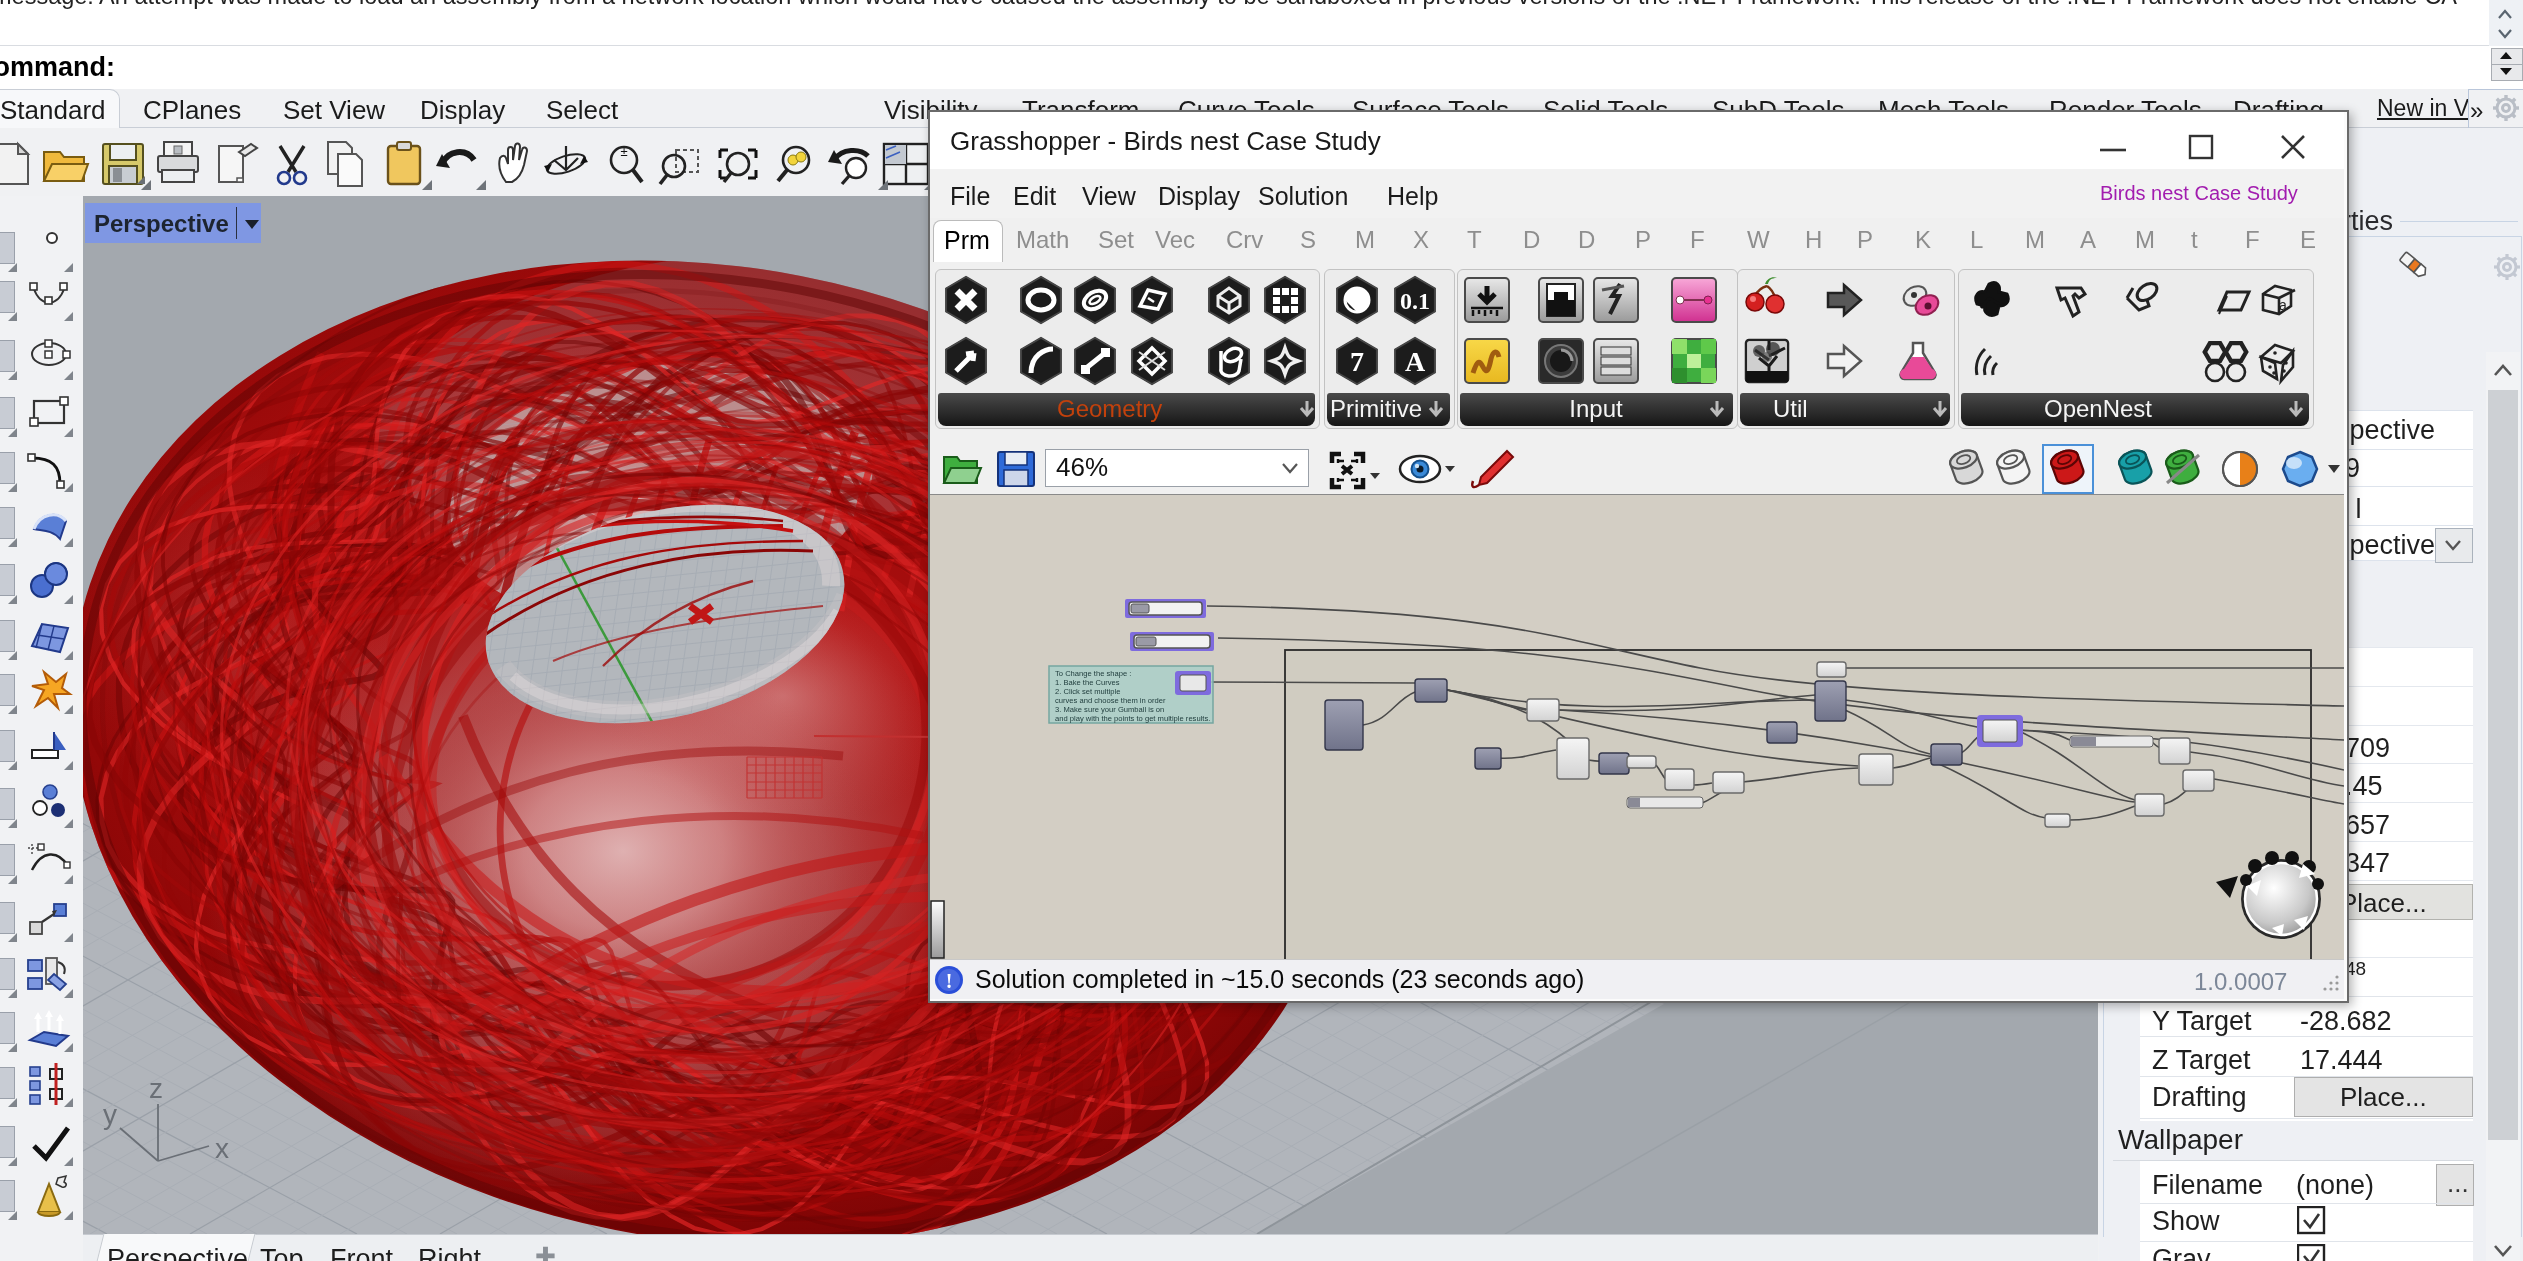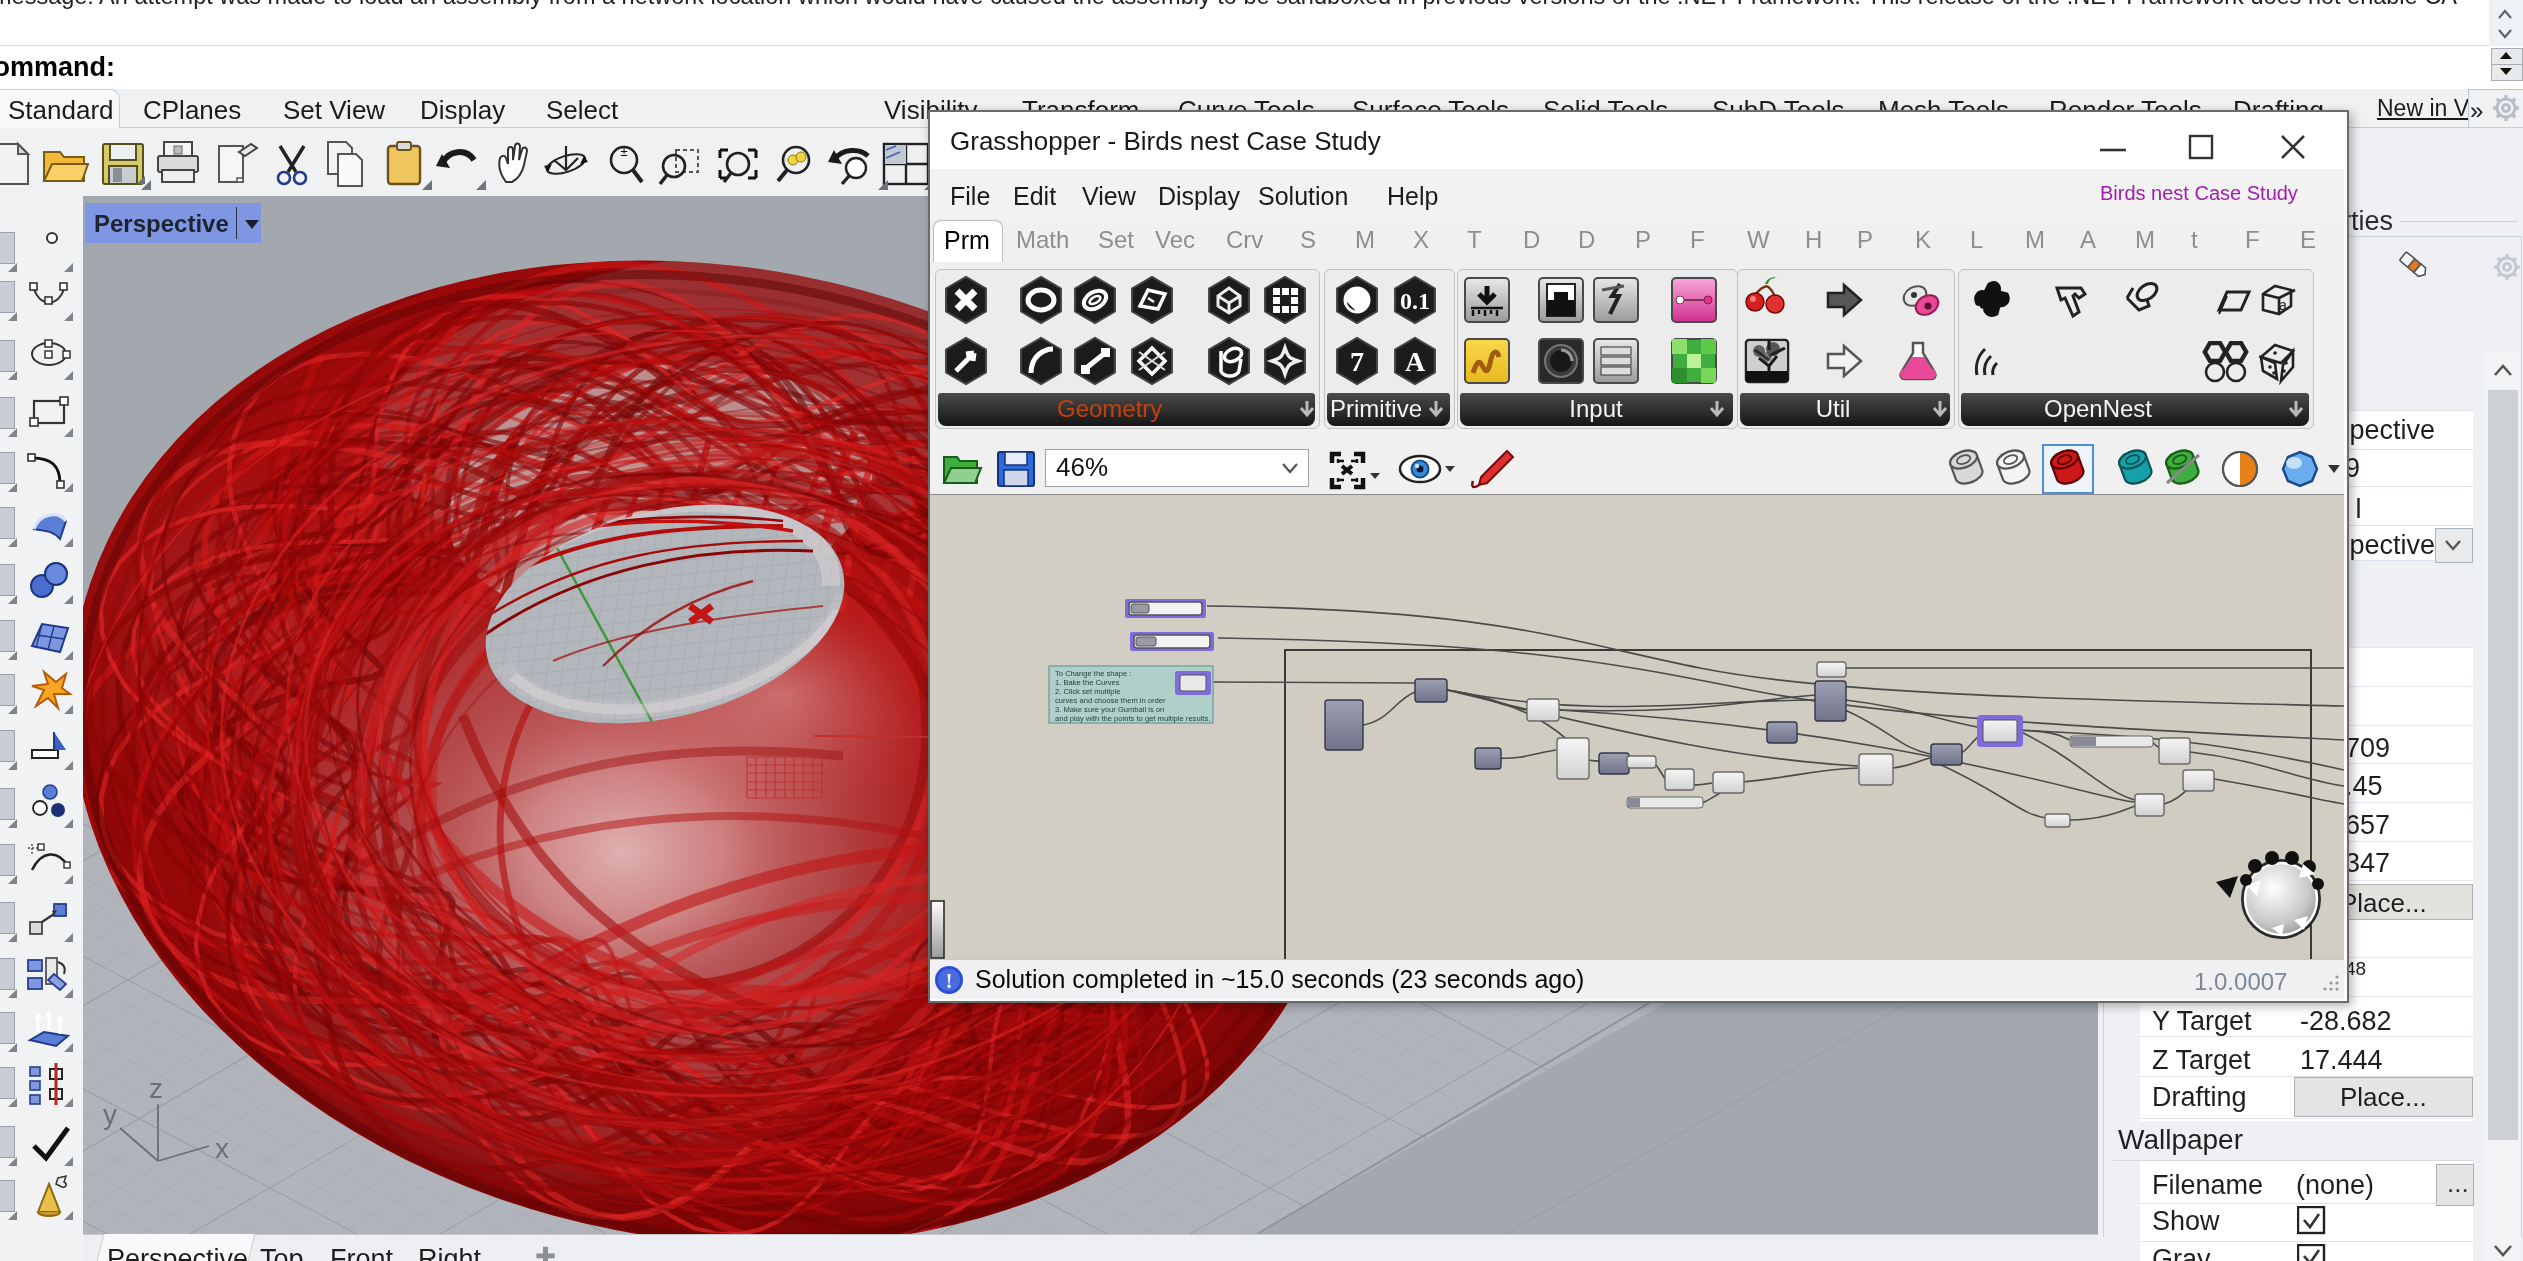--- a/index.html
+++ b/index.html
@@ -17,21 +17,21 @@
 </svg>
 <div class="abs" style="left:2491px;top:48px;width:30px;height:15px;background:#e8e9eb;border:1px solid #a8acb2;"></div>
 <div class="abs" style="left:2491px;top:64px;width:30px;height:15px;background:#e8e9eb;border:1px solid #a8acb2;"></div>
 <svg class="abs" style="left:2491px;top:48px" width="32" height="32">
  <path d="M 15 4 L 21 11 L 9 11 Z" fill="#111"></path>
  <path d="M 9 20 L 21 20 L 15 27 Z" fill="#111"></path>
 </svg>
 
 <div class="abs" style="left:0;top:89px;width:2523px;height:38px;background:#f0f1f3;border-bottom:1px solid #c9ced6;"></div>
 <div class="abs" style="left:0;top:89px;width:119px;height:39px;background:#f7f8fa;border-top:1px solid #c9ced6;border-right:1px solid #c9ced6;border-radius:0 10px 0 0;"></div>
-<div class="abs" style="left:0px;top:95px;font-size:26px;color:#1b1b1b;white-space:nowrap;padding-left:8px;">Standard</div>
+<div class="abs" style="left:0px;top:95px;font-size:26px;color:#1b1b1b;white-space:nowrap;">Standard</div>
 <div class="abs" style="left:143px;top:95px;font-size:26px;color:#1b1b1b;white-space:nowrap;">CPlanes</div>
 <div class="abs" style="left:283px;top:95px;font-size:26px;color:#1b1b1b;white-space:nowrap;">Set View</div>
 <div class="abs" style="left:420px;top:95px;font-size:26px;color:#1b1b1b;white-space:nowrap;">Display</div>
 <div class="abs" style="left:546px;top:95px;font-size:26px;color:#1b1b1b;white-space:nowrap;">Select</div>
 <div class="abs" style="left:660px;top:95px;font-size:26px;color:#1b1b1b;white-space:nowrap;margin-top:30px;">Viewport Layout</div>
 <div class="abs" style="left:884px;top:95px;font-size:26px;color:#1b1b1b;white-space:nowrap;">Visibility</div>
 <div class="abs" style="left:1022px;top:95px;font-size:26px;color:#1b1b1b;white-space:nowrap;">Transform</div>
 <div class="abs" style="left:1178px;top:95px;font-size:26px;color:#1b1b1b;white-space:nowrap;">Curve Tools</div>
 <div class="abs" style="left:1352px;top:95px;font-size:26px;color:#1b1b1b;white-space:nowrap;">Surface Tools</div>
 <div class="abs" style="left:1543px;top:95px;font-size:26px;color:#1b1b1b;white-space:nowrap;">Solid Tools</div>
@@ -1131,21 +1131,21 @@
     <path d="M12 4 v12 M6 11 l6 7 6 -7" stroke="#bbb" stroke-width="3" fill="none"></path>
   </svg>
 <div class="abs" style="left:1457px;top:269px;width:279px;height:158px;background:#ececec;border:1px solid #c2c2c2;border-radius:6px;"></div>
 <div class="abs" style="left:1460px;top:393px;width:273px;height:33px;background:linear-gradient(#4a4a4a,#161616);border-radius:3px 3px 8px 8px;"></div>
 <div class="abs" style="left:1536px;top:395px;width:120px;text-align:center;font-size:24px;color:#f4f4f4;">Input</div>
 <svg class="abs" style="left:1705px;top:397px" width="24" height="26">
     <path d="M12 4 v12 M6 11 l6 7 6 -7" stroke="#bbb" stroke-width="3" fill="none"></path>
   </svg>
 <div class="abs" style="left:1737px;top:269px;width:216px;height:158px;background:#ececec;border:1px solid #c2c2c2;border-radius:6px;"></div>
 <div class="abs" style="left:1740px;top:393px;width:210px;height:33px;background:linear-gradient(#4a4a4a,#161616);border-radius:3px 3px 8px 8px;"></div>
-<div class="abs" style="left:1773px;top:395px;width:120px;text-align:center;font-size:24px;color:#f4f4f4;">Util</div>
+<div class="abs" style="left:1773px;top:395px;width:120px;text-align:left;font-size:24px;color:#f4f4f4;">Util</div>
 <svg class="abs" style="left:1928px;top:397px" width="24" height="26">
     <path d="M12 4 v12 M6 11 l6 7 6 -7" stroke="#bbb" stroke-width="3" fill="none"></path>
   </svg>
 <div class="abs" style="left:1958px;top:269px;width:354px;height:158px;background:#ececec;border:1px solid #c2c2c2;border-radius:6px;"></div>
 <div class="abs" style="left:1961px;top:393px;width:348px;height:33px;background:linear-gradient(#4a4a4a,#161616);border-radius:3px 3px 8px 8px;"></div>
 <div class="abs" style="left:2038px;top:395px;width:120px;text-align:center;font-size:24px;color:#f4f4f4;">OpenNest</div>
 <svg class="abs" style="left:2284px;top:397px" width="24" height="26">
     <path d="M12 4 v12 M6 11 l6 7 6 -7" stroke="#bbb" stroke-width="3" fill="none"></path>
   </svg>
 <svg class="abs" style="left:930px;top:262px" width="1414" height="179" viewBox="0 0 1414 179">

